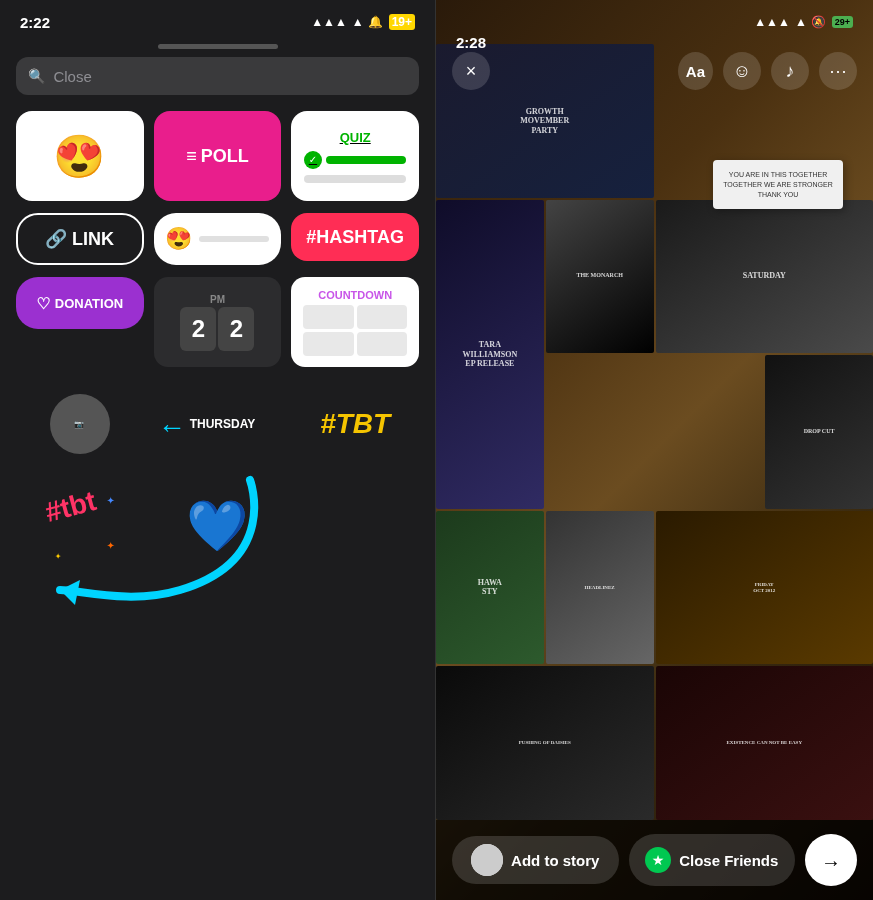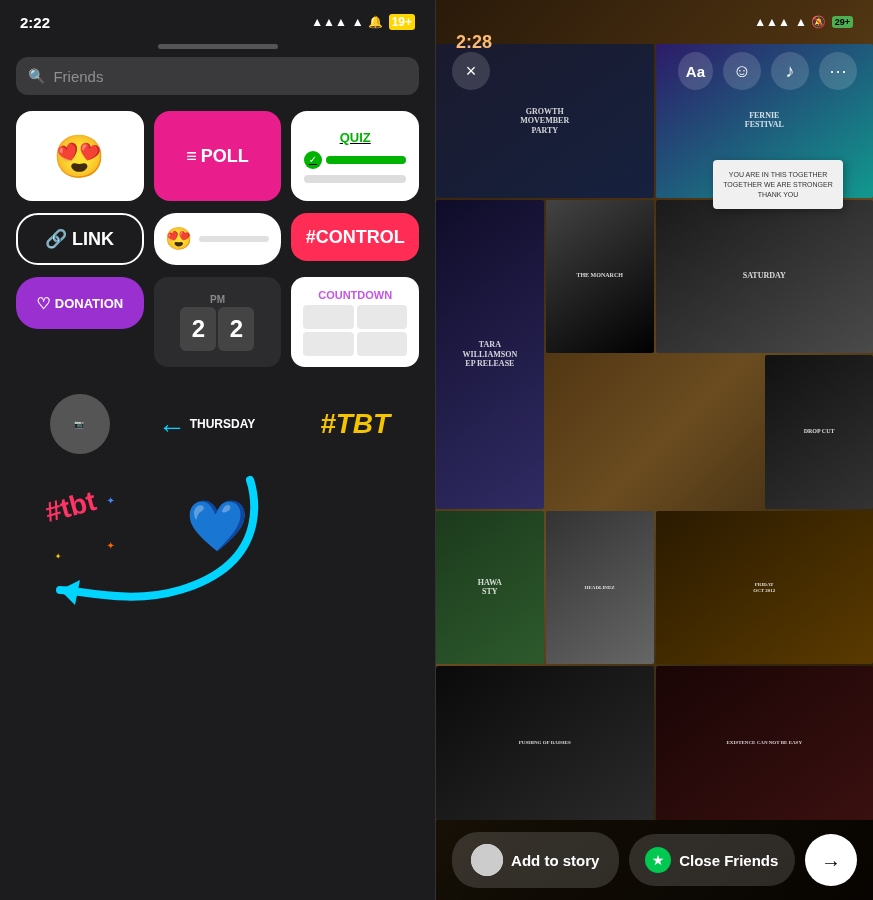--- a/index.html
+++ b/index.html
@@ -266,23 +266,23 @@
       justify-content: space-between;
       padding: 0 20px;
       position: absolute;
       top: 0;
       left: 0;
       right: 0;
       z-index: 10;
     }
 
     .right-time {
-      font-size: 18px;
+      font-size: 15px;
       font-weight: 600;
-      color: #fdba74;
+      color: #ffffff;
       margin-top: 40px;
     }
 
     .right-status-icons {
       display: flex;
       align-items: center;
       gap: 5px;
       color: #fff;
       font-size: 12px;
     }
@@ -414,21 +414,21 @@
       display: flex;
       align-items: center;
       justify-content: space-between;
       padding: 0 16px;
       gap: 10px;
       z-index: 10;
     }
 
     .add-to-story-btn {
       flex: 1;
-      height: 56px;
+      height: 48px;
       background: rgba(255,255,255,0.15);
       border-radius: 26px;
       display: flex;
       align-items: center;
       justify-content: center;
       gap: 8px;
       cursor: pointer;
     }
 
     .add-story-avatar {
@@ -536,21 +536,21 @@
       <span class="battery-badge">19+</span>
     </div>
   </div>
 
   <div class="notch-area">
     <div class="notch-pill"></div>
   </div>
 
   <div class="search-bar">
     <span class="search-bar-icon">🔍</span>
-    <span class="search-bar-text">Friends</span>
+    <span class="search-bar-text">Close</span>
   </div>
 
   <div class="stickers-row-3col section-row-1">
 
     <div class="sticker-box sticker-emoji">
       <span class="emoji-face">😍</span>
     </div>
 
     <div class="sticker-box sticker-poll">
       <span class="sticker-poll-label">
@@ -580,21 +580,21 @@
     </div>
 
     <div class="sticker-box" style="background:#fff;border-radius:22px;height:52px;">
       <div class="sticker-slider-inner">
         <span class="slider-emoji">😍</span>
         <div class="slider-track"></div>
       </div>
     </div>
 
     <div class="sticker-box sticker-hashtag" style="height:52px;">
-      <span class="sticker-hashtag-label">#CONTROL</span>
+      <span class="sticker-hashtag-label">#HASHTAG</span>
     </div>
 
   </div>
 
   <div class="stickers-row-3col">
 
     <div class="sticker-box" style="background:#9b30d0;border-radius:22px;height:52px;">
       <span class="donation-label">
         <span style="font-size:16px;">♡</span>
         <span style="font-size:13px;">DONATION</span>
@@ -669,23 +669,20 @@
 
 </div>
 
 <div class="right-phone">
 
   <div class="photo-bg">
     <div class="poster-wall">
       <div class="poster-item poster-1">
         <span class="poster-text">GROWTH<br>MOVEMBER<br>PARTY</span>
       </div>
-      <div class="poster-item poster-2">
-        <span class="poster-text">FERNIE<br>FESTIVAL</span>
-      </div>
       <div class="poster-item poster-3">
         <span class="poster-text">TARA<br>WILLIAMSON<br>EP RELEASE</span>
       </div>
       <div class="poster-item poster-4">
         <span class="poster-text" style="font-size:6px;">THE MONARCH</span>
       </div>
       <div class="poster-item poster-5">
         <span class="poster-text">SATURDAY</span>
       </div>
       <div class="poster-item poster-7">

